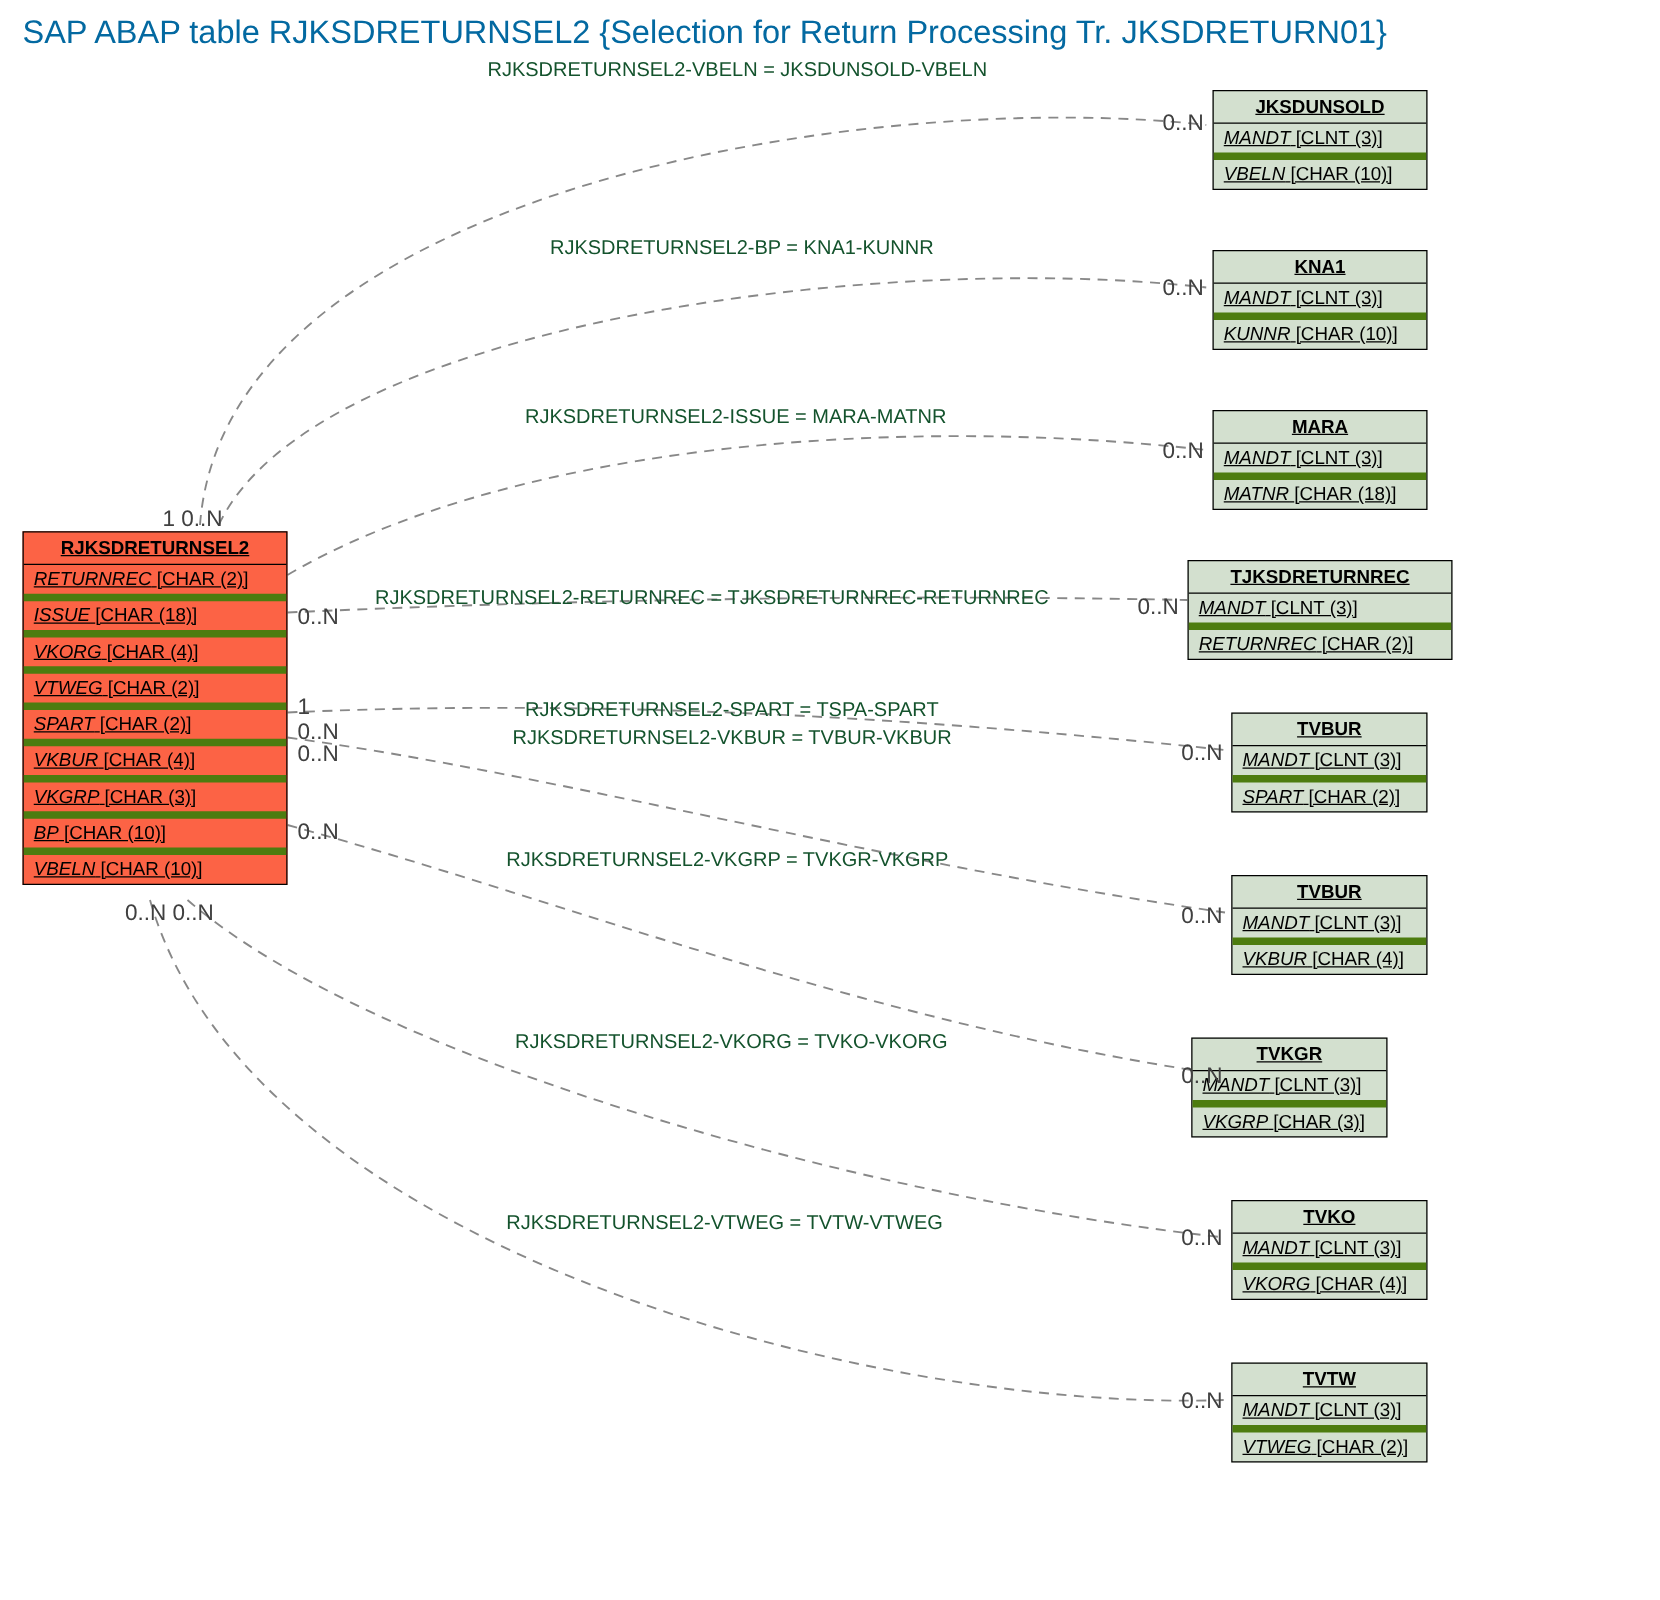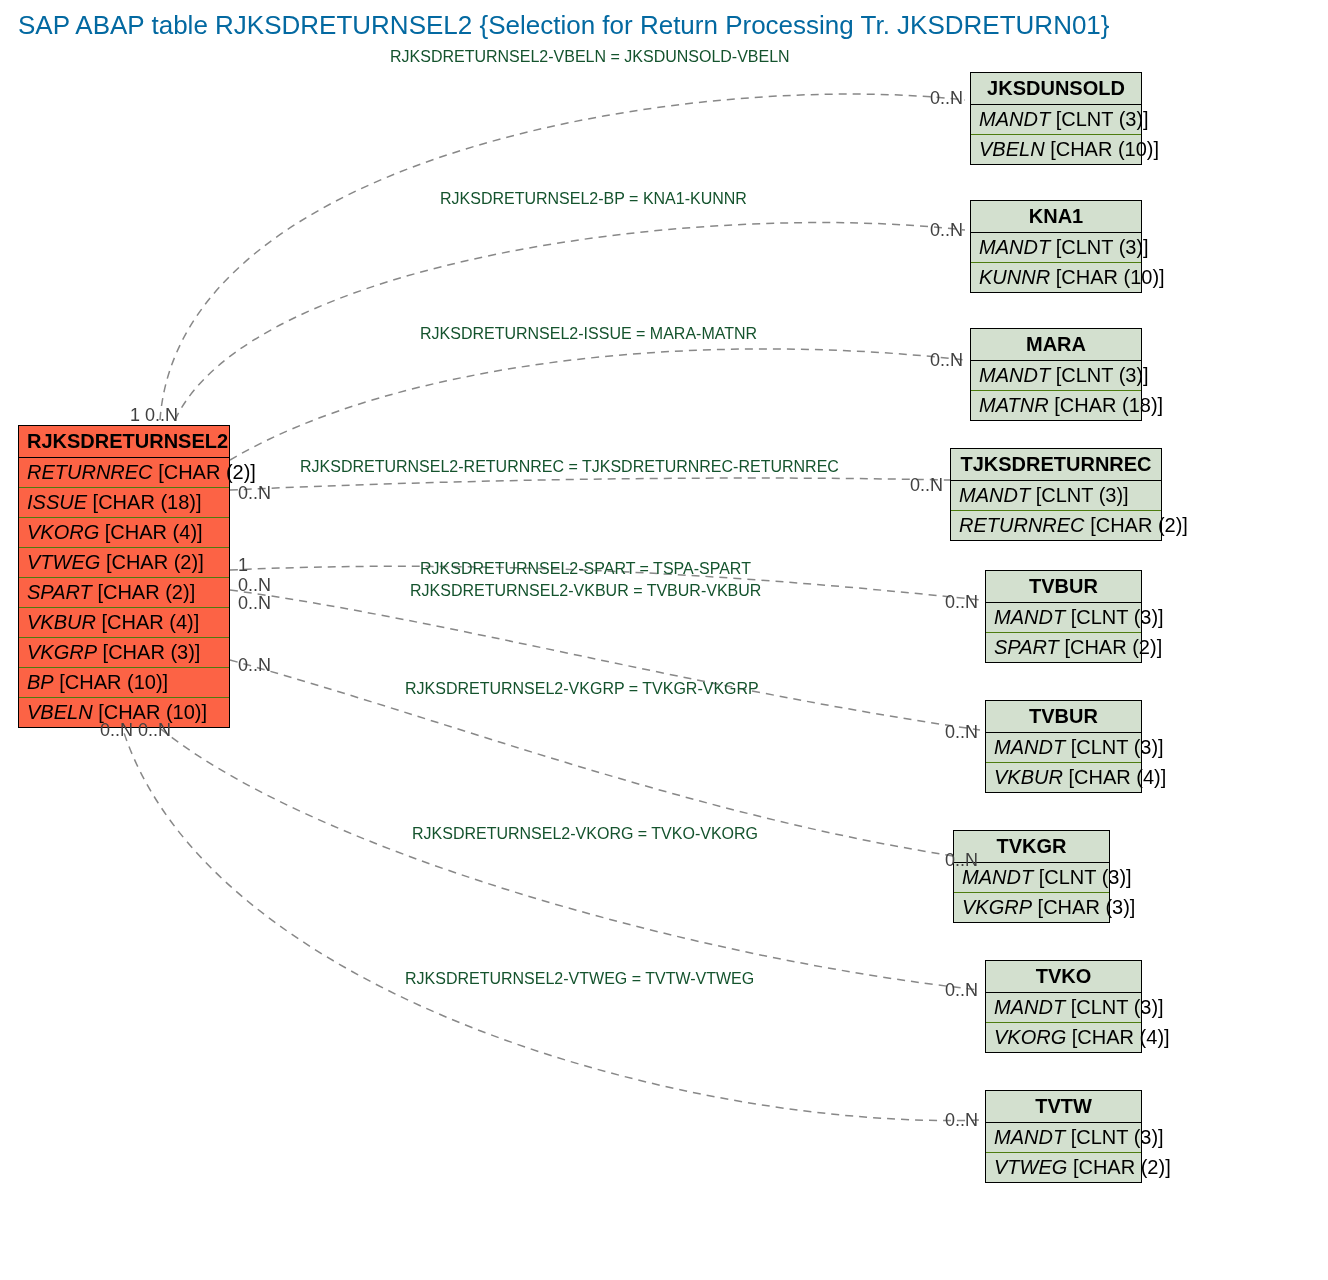--- a/index.html
+++ b/index.html
@@ -15,31 +15,32 @@
   .title {
     position: absolute;
     top: 10px;
     left: 18px;
     font-size: 26px;
     color: #0369a1;
   }
   .entity {
     position: absolute;
     border: 1px solid #000;
-    font-size: 20px;
+    font-size: 15px;
+    text-decoration: underline;
   }
   .entity-header {
     font-weight: bold;
     text-align: center;
     padding: 4px 8px;
     border-bottom: 1px solid #000;
   }
   .entity-row {
     padding: 3px 8px;
-    border-bottom: 1px solid #4d7c0f;
+    border-bottom: 6px solid #4d7c0f;
     white-space: nowrap;
   }
   .entity-row:last-child {
     border-bottom: none;
   }
   .entity-row .fname {
     font-style: italic;
   }
   .main-entity {
     background: #fc6345;
@@ -160,21 +161,21 @@
 
 <div class="entity ref-entity" style="left:985px; top:1090px; width:155px;">
   <div class="entity-header">TVTW</div>
   <div class="entity-row"><span class="fname">MANDT</span> <span>[CLNT (3)]</span></div>
   <div class="entity-row"><span class="fname">VTWEG</span> <span>[CHAR (2)]</span></div>
 </div>
 
 <div class="edge-label" style="left:390px; top:48px;">RJKSDRETURNSEL2-VBELN = JKSDUNSOLD-VBELN</div>
 <div class="edge-label" style="left:440px; top:190px;">RJKSDRETURNSEL2-BP = KNA1-KUNNR</div>
 <div class="edge-label" style="left:420px; top:325px;">RJKSDRETURNSEL2-ISSUE = MARA-MATNR</div>
-<div class="edge-label" style="left:300px; top:458px;text-align:right;">RJKSDRETURNSEL2-RETURNREC = TJKSDRETURNREC-RETURNREC</div>
+<div class="edge-label" style="left:300px; top:470px;text-align:right;">RJKSDRETURNSEL2-RETURNREC = TJKSDRETURNREC-RETURNREC</div>
 <div class="edge-label" style="left:420px; top:560px;">RJKSDRETURNSEL2-SPART = TSPA-SPART</div>
 <div class="edge-label" style="left:410px; top:582px;">RJKSDRETURNSEL2-VKBUR = TVBUR-VKBUR</div>
 <div class="edge-label" style="left:405px; top:680px;">RJKSDRETURNSEL2-VKGRP = TVKGR-VKGRP</div>
 <div class="edge-label" style="left:394px; top:825px;margin-left:18px;">RJKSDRETURNSEL2-VKORG = TVKO-VKORG</div>
 <div class="edge-label" style="left:405px; top:970px;">RJKSDRETURNSEL2-VTWEG = TVTW-VTWEG</div>
 
 <div class="card-label" style="left:130px; top:405px;">1  0..N</div>
 <div class="card-label" style="left:238px; top:483px;">0..N</div>
 <div class="card-label" style="left:238px; top:555px;">1</div>
 <div class="card-label" style="left:238px; top:575px;">0..N</div>

